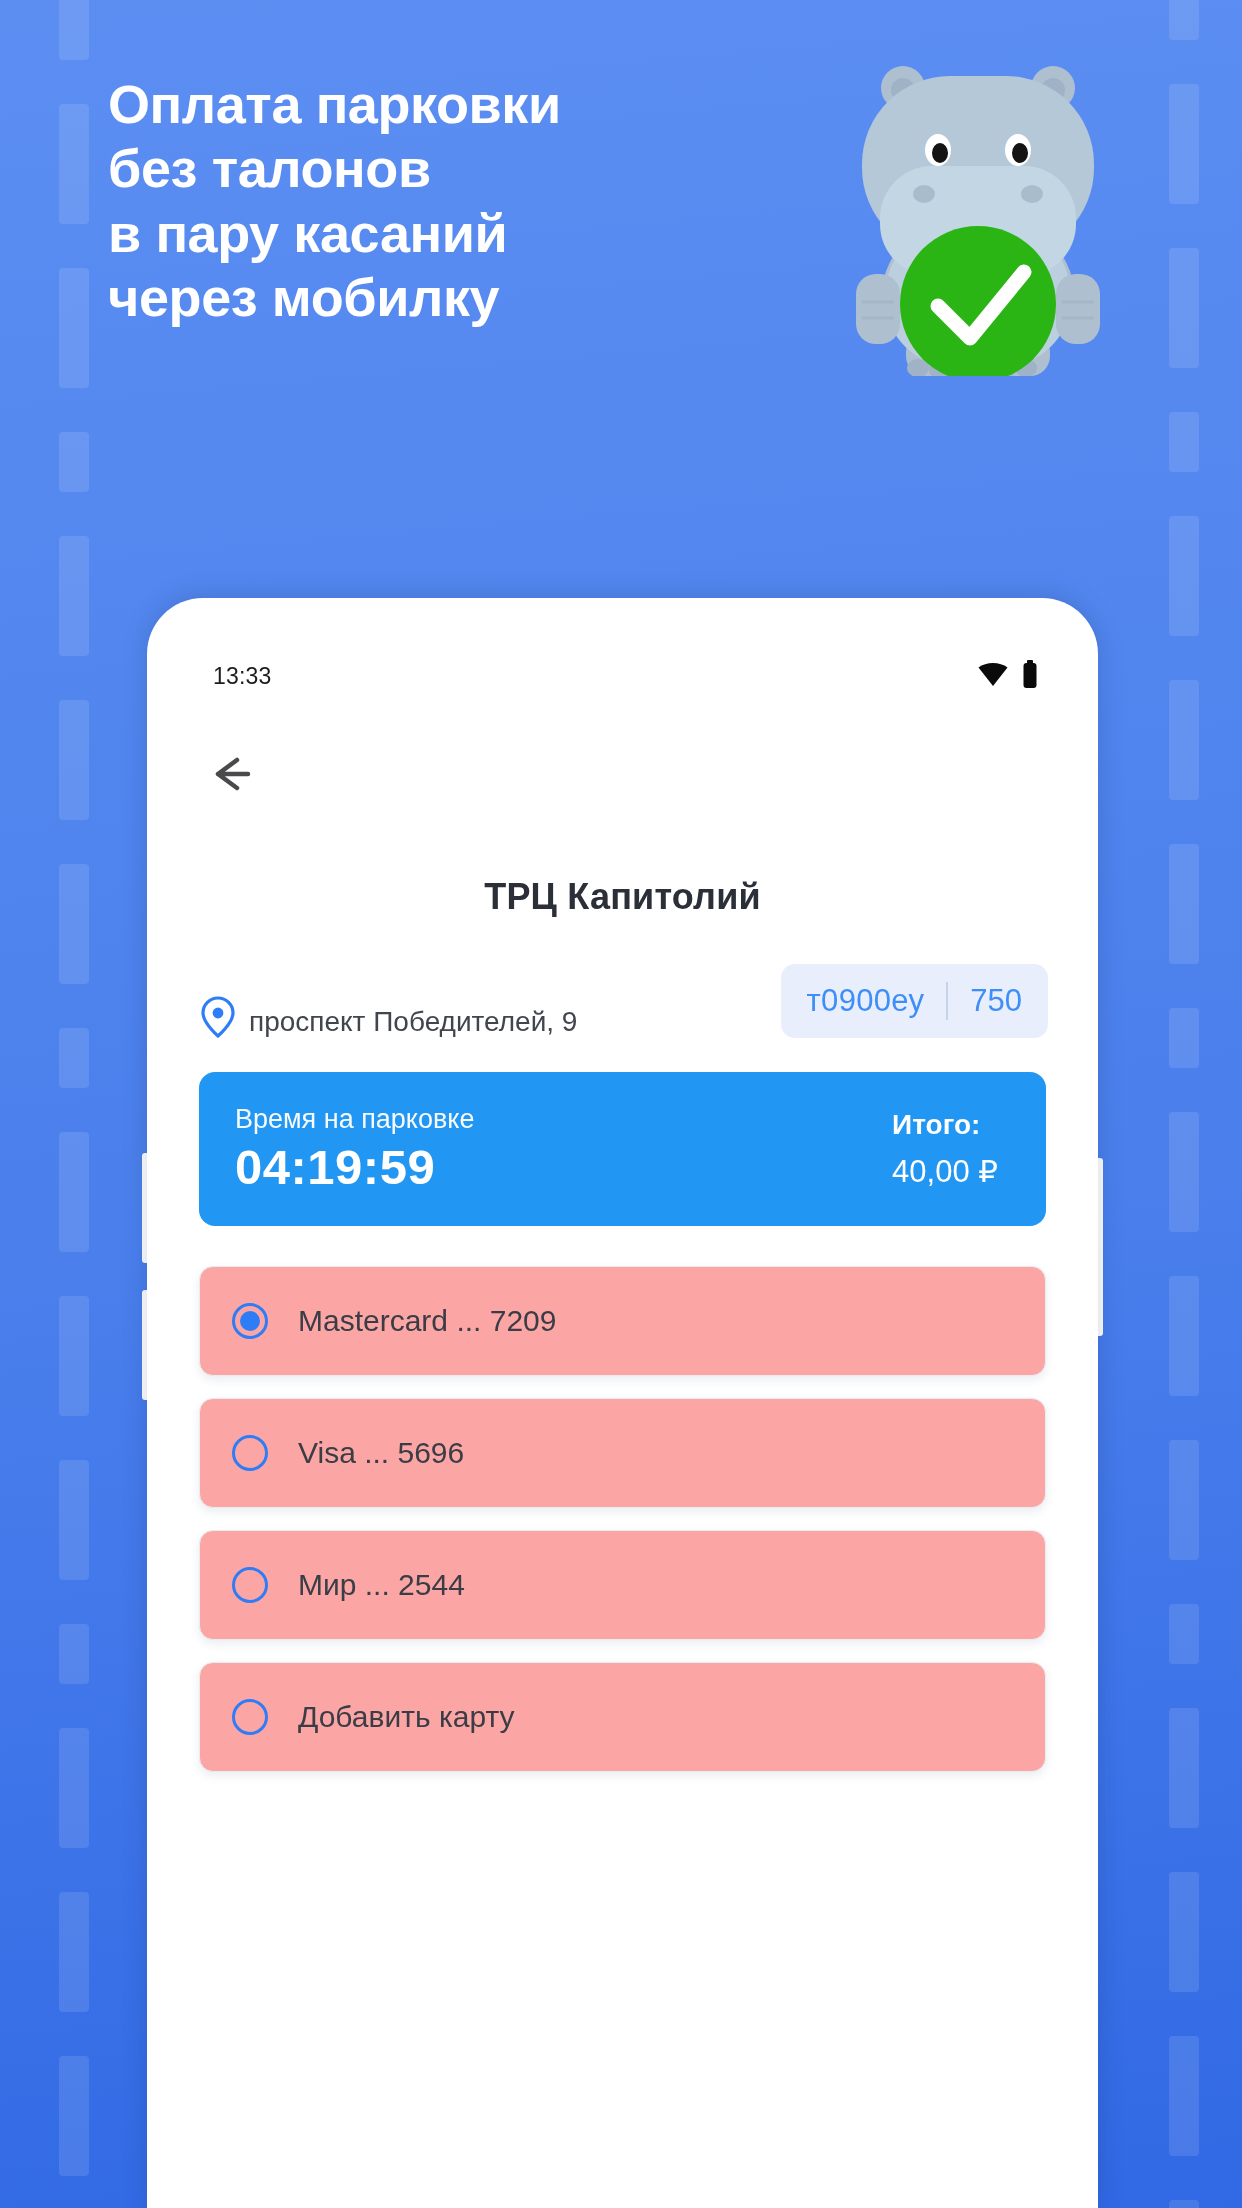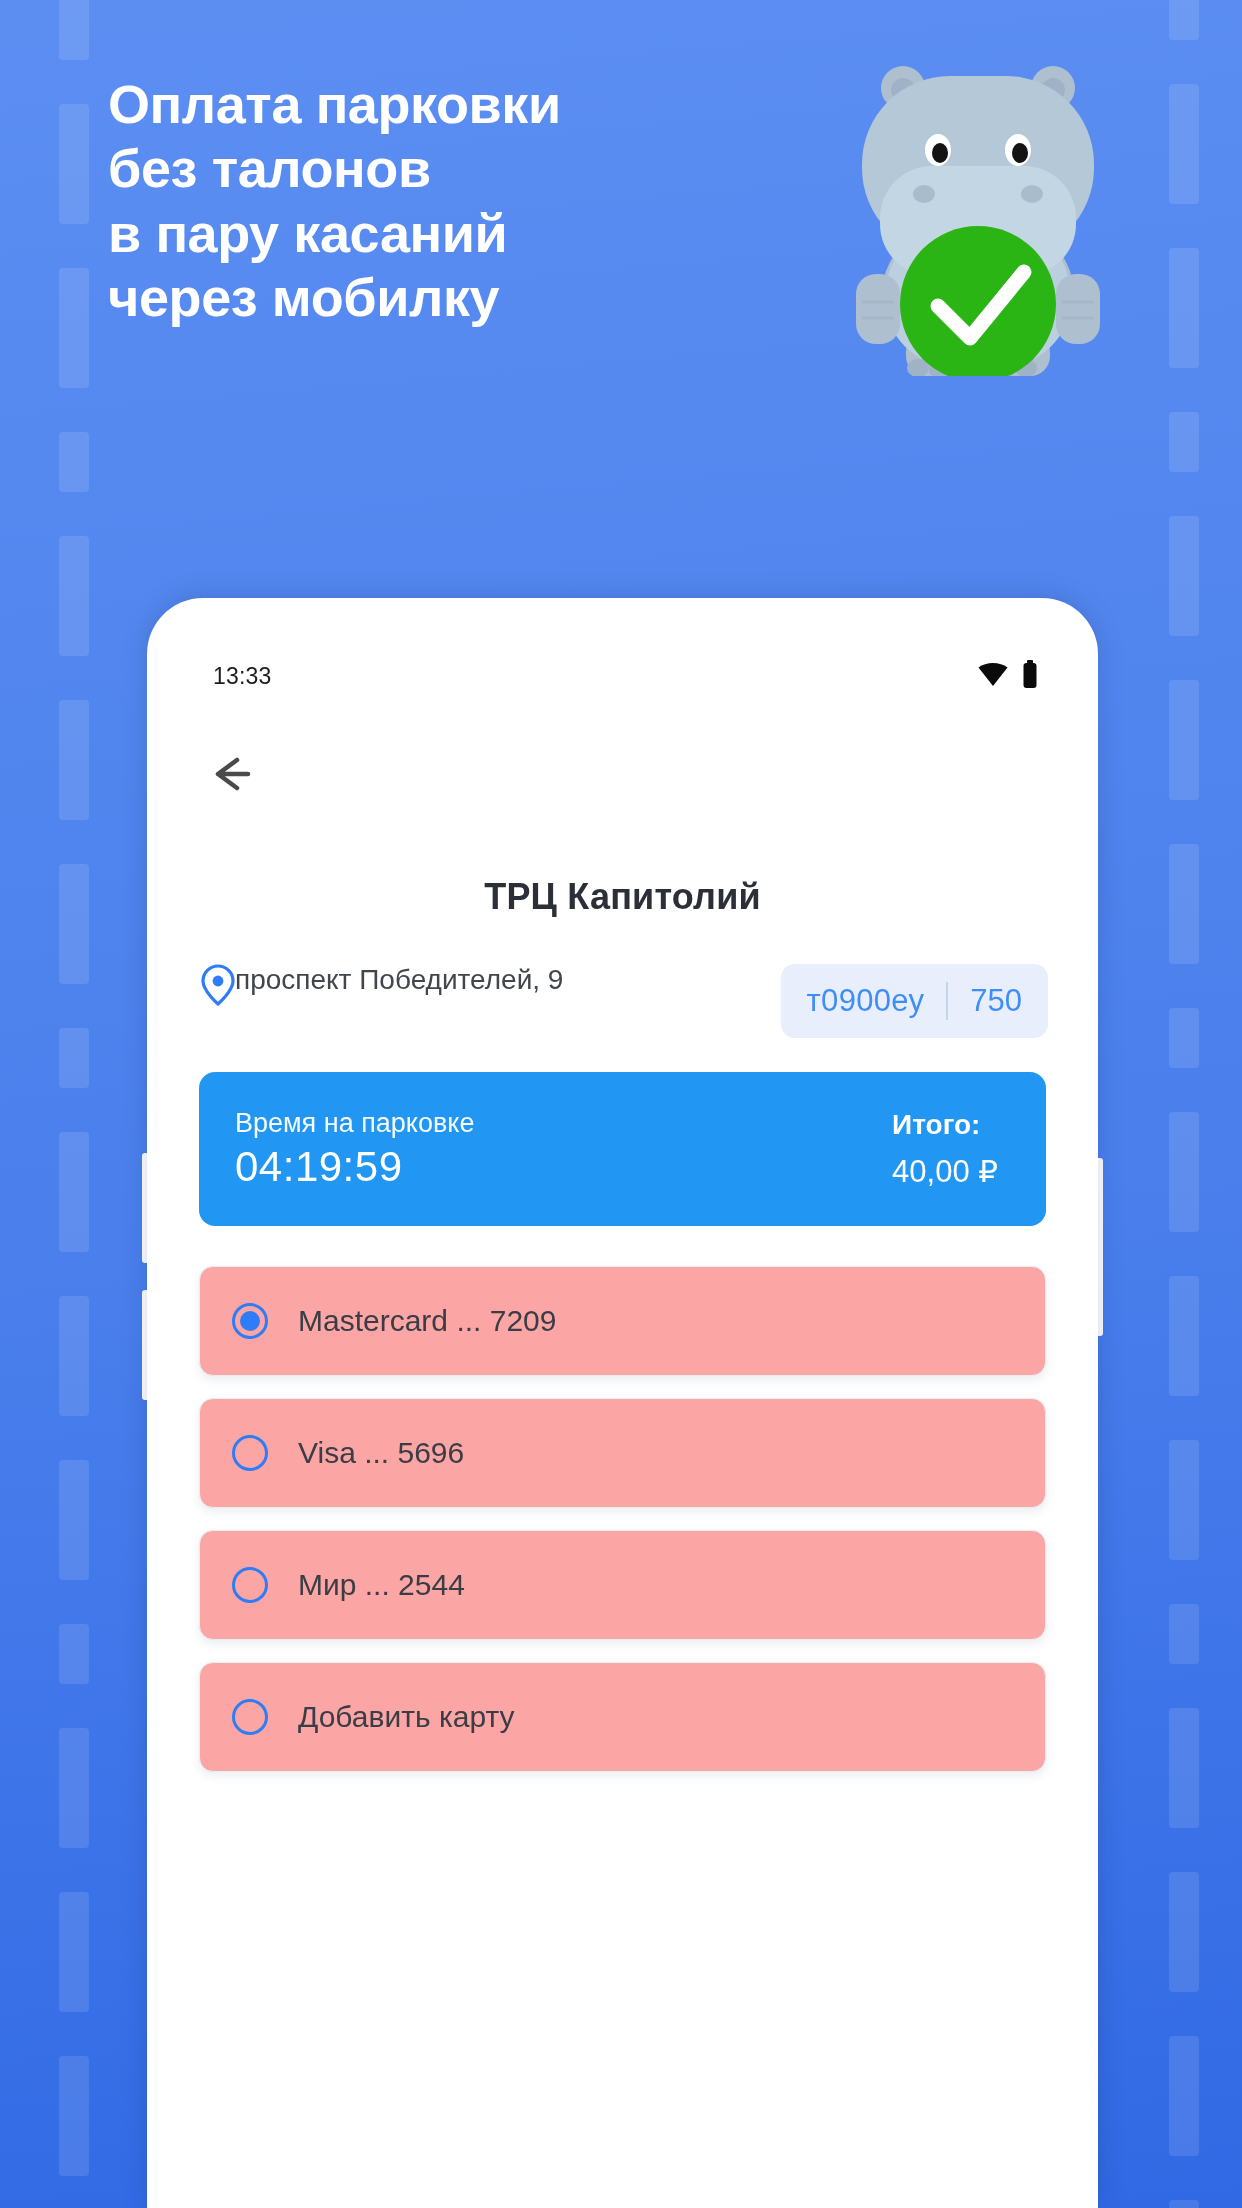--- a/index.html
+++ b/index.html
@@ -132,22 +132,23 @@
     text-align: center;
     font-size: 36px;
     font-weight: bold;
     color: #2b2f38;
     margin-top: 28px;
     letter-spacing: 0.2px;
   }
 
   .address-row {
     display: flex;
-    align-items: flex-start;
+    align-items: flex-end;
     margin-top: 46px;
+    gap: 14px;
     padding-left: 2px;
   }
   .pin-icon { flex: 0 0 auto; display: flex; align-items: center; }
   .address-text {
     font-size: 28px;
     color: #41454d;
     flex: 1 1 auto;
     white-space: nowrap;
   }
   .plate-badge {
@@ -187,22 +188,22 @@
     padding: 0 40px 0 36px;
   }
   .timer-left { display: flex; flex-direction: column; gap: 4px; }
   .timer-label {
     color: #ffffff;
     font-size: 27px;
     opacity: 0.97;
   }
   .timer-value {
     color: #ffffff;
-    font-size: 42px;
-    font-weight: normal;
+    font-size: 49px;
+    font-weight: bold;
     letter-spacing: 0.5px;
   }
   .timer-right {
     display: flex;
     flex-direction: column;
     gap: 12px;
     align-items: flex-start;
     padding-right: 8px;
     text-align: right;
   }

